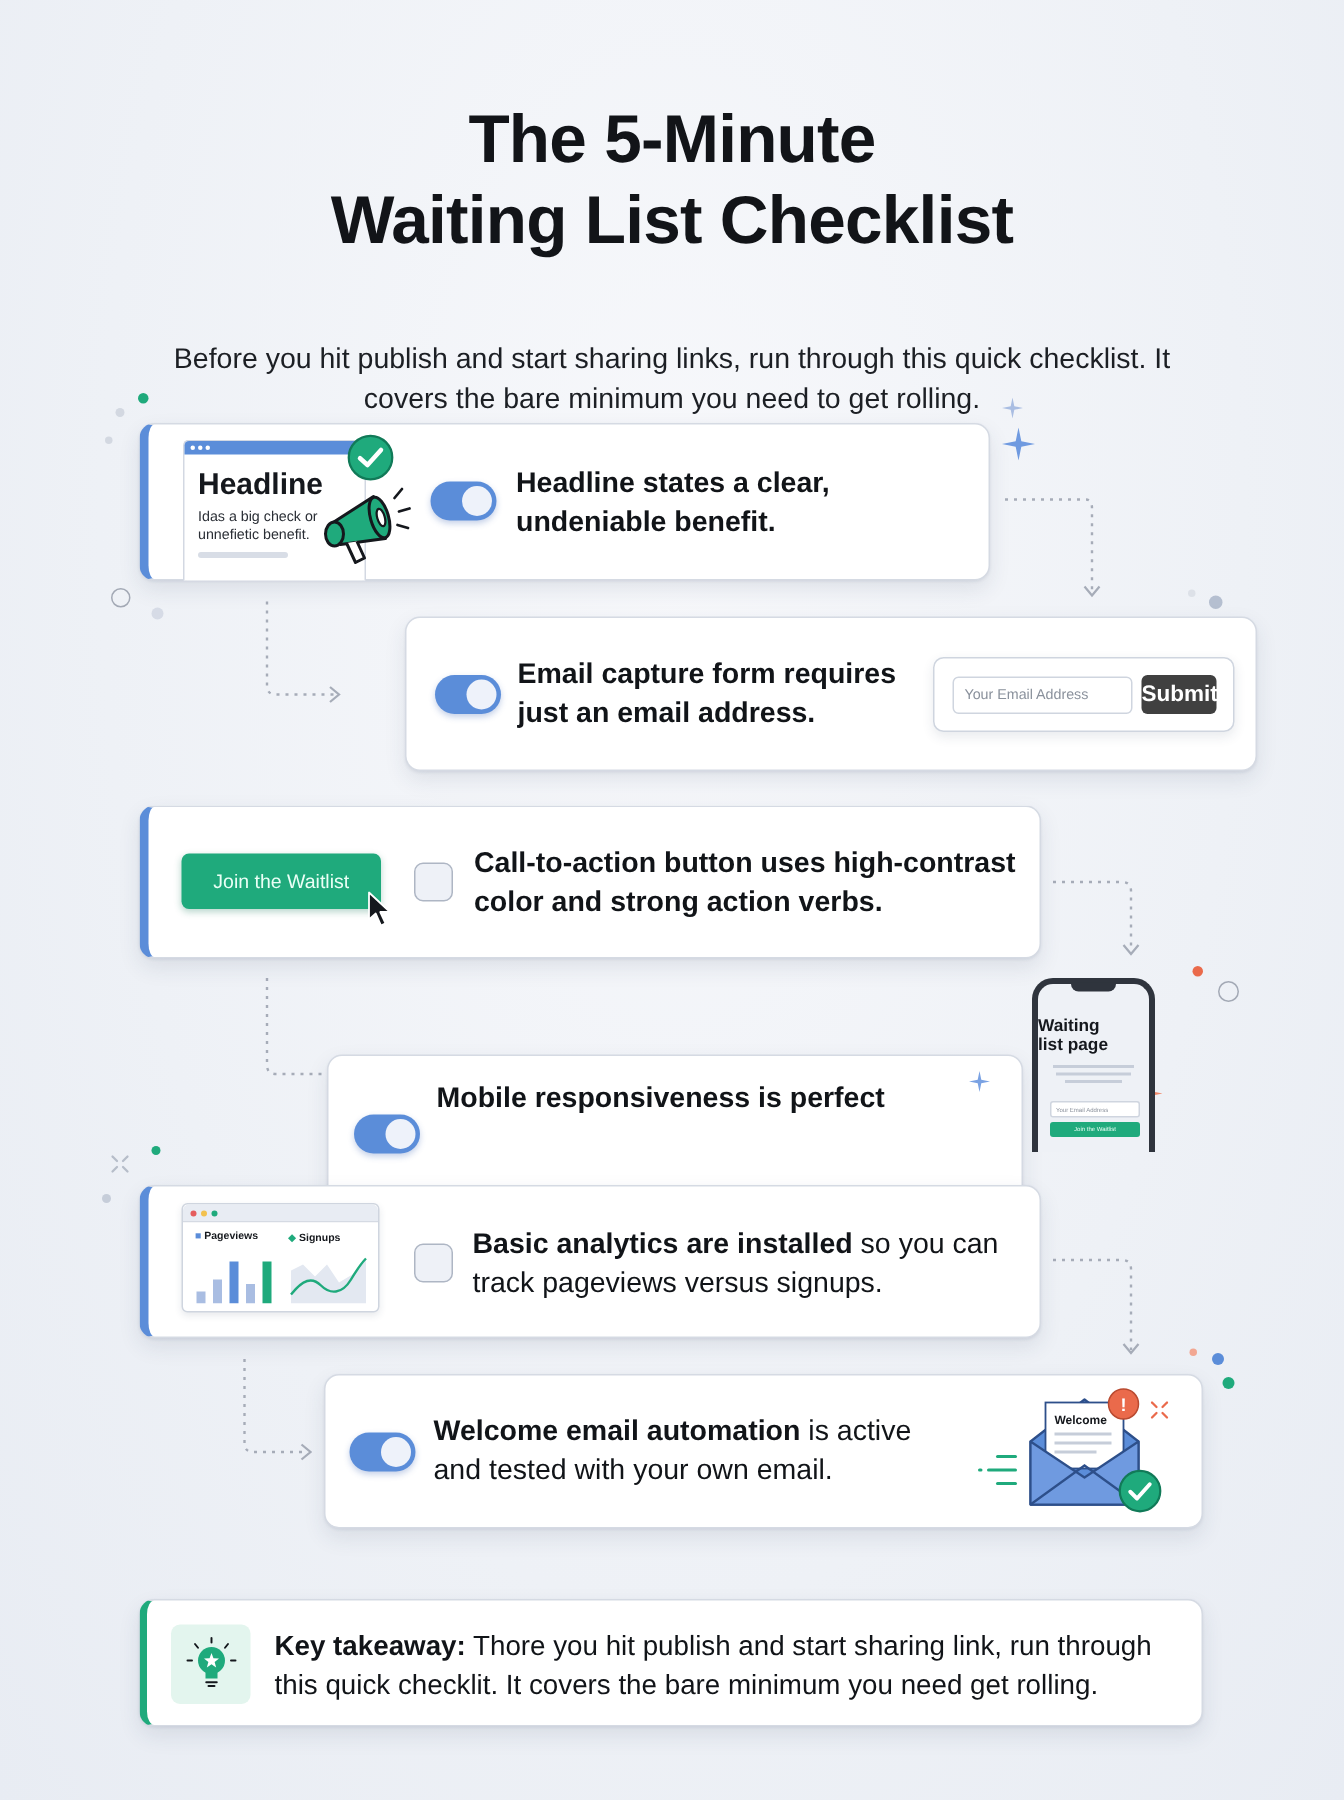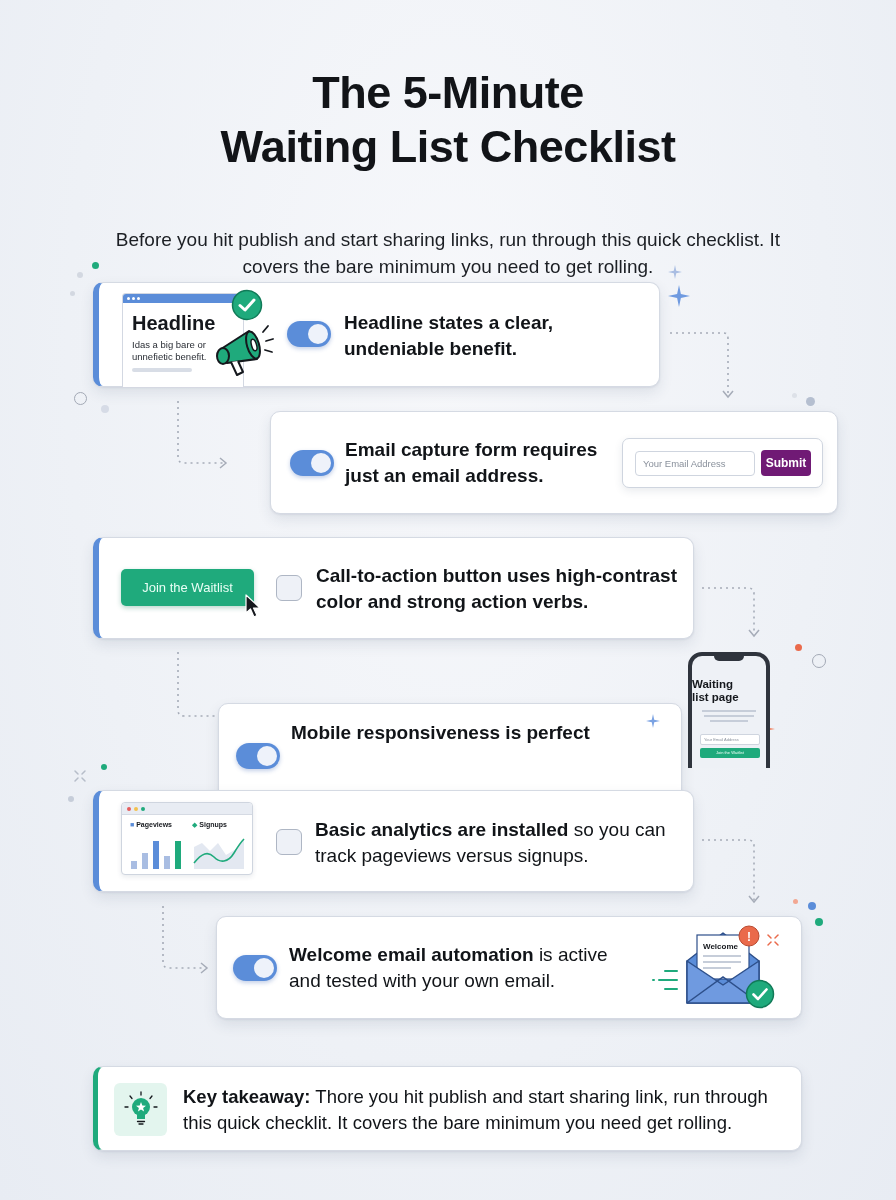--- a/index.html
+++ b/index.html
@@ -116,21 +116,21 @@
   </svg>
 
 <div class="card accent-left" style="left:93px;top:282px;width:567px;height:105px;padding-left:33px;">
   <div class="abs" style="left:23px;top:10px;width:122px;height:94px;background:#fff;border:1px solid #d3d8e2;border-bottom:none;border-radius:4px 4px 0 0;">
     <div style="height:9px;background:#5b8dd9;border-radius:3px 3px 0 0;position:relative;">
       <span style="position:absolute;left:4px;top:3px;width:3px;height:3px;border-radius:50%;background:#fff;"></span>
       <span style="position:absolute;left:9px;top:3px;width:3px;height:3px;border-radius:50%;background:#fff;"></span>
       <span style="position:absolute;left:14px;top:3px;width:3px;height:3px;border-radius:50%;background:#fff;"></span>
     </div>
     <div style="position:absolute;left:9px;top:18px;font-size:20px;font-weight:700;color:#15181d;">Headline</div>
-    <div style="position:absolute;left:9px;top:45px;width:90px;font-size:9.5px;line-height:12px;color:#2a2e35;">Idas a big bare or unnefietic benefit.</div>
+    <div style="position:absolute;left:9px;top:45px;width:90px;font-size:9.5px;line-height:12px;color:#2a2e35;">Idas a big check or unnefietic benefit.</div>
     <div style="position:absolute;left:9px;top:74px;width:60px;height:4px;border-radius:2px;background:#d8dde6;"></div>
   </div>
   <svg class="abs" style="left:132px;top:6px;" width="32" height="32" viewBox="0 0 32 32">
       <circle cx="16" cy="16" r="14.5" fill="#1faa7c" stroke="#117a58" stroke-width="1.5"></circle>
       <path d="M9 16.5 L14 21 L23 11" fill="none" stroke="#fff" stroke-width="3" stroke-linecap="round" stroke-linejoin="round"></path>
     </svg>
   <svg class="abs" style="left:112px;top:36px;" width="66" height="60" viewBox="0 0 66 60">
       <path d="M10 30 L38 12 L46 40 L16 44 Z" fill="#1faa7c" stroke="#15181d" stroke-width="2" stroke-linejoin="round"></path>
       <ellipse cx="42" cy="26" rx="6" ry="14" transform="rotate(-16 42 26)" fill="#1faa7c" stroke="#15181d" stroke-width="2"></ellipse>
       <ellipse cx="43" cy="26" rx="2.5" ry="6" transform="rotate(-16 43 26)" fill="#fff" stroke="#15181d" stroke-width="1.5"></ellipse>
@@ -146,21 +146,21 @@
   <div class="item-text" style="left:245px;top:27px;width:240px;">
     <b>Headline states a clear, undeniable benefit.</b>
   </div>
 </div>
 
 <div class="card" style="left:234px;top:411px;width:568px;height:103px;margin-left:36px;">
   <div class="toggle" style="left:19px;top:38px;"></div>
   <div class="item-text" style="left:74px;top:25px;width:270px;font-weight:700;">Email capture form requires just an email address.</div>
   <div class="abs" style="left:351px;top:26px;width:201px;height:50px;background:#fff;border:1px solid #cfd5df;border-radius:7px;box-shadow:0 3px 8px rgba(40,55,90,0.10);">
     <div style="position:absolute;left:12px;top:12px;width:120px;height:25px;border:1px solid #cfd5df;border-radius:4px;font-size:9.5px;line-height:23px;padding-left:7px;color:#8a919c;">Your Email Address</div>
-    <div style="position:absolute;left:138px;top:11px;width:50px;height:26px;background:#701a75;border-radius:4px;color:#fff;font-size:12px;font-weight:700;text-align:center;line-height:26px;">Submit</div>
+    <div style="position:absolute;left:138px;top:11px;width:50px;height:26px;background:#404040;border-radius:4px;color:#fff;font-size:15px;font-weight:700;text-align:center;line-height:26px;">Submit</div>
   </div>
 </div>
 
 <div class="card accent-left" style="left:93px;top:537px;width:601px;height:102px;">
   <div style="position:absolute;left:22px;top:31px;width:133px;height:37px;background:#1faa7c;border-radius:5px;color:#eafff6;font-size:13px;text-align:center;line-height:37px;box-shadow:0 2px 5px rgba(20,120,85,0.3);">Join the Waitlist</div>
   <svg class="abs" style="left:145px;top:55px;" width="20" height="26" viewBox="0 0 20 26">
       <path d="M2 2 L2 20 L6.5 16 L10 24 L13 22.5 L9.5 15 L16 15 Z" fill="#15181d" stroke="#fff" stroke-width="1.2" stroke-linejoin="round"></path>
     </svg>
   <div class="checkbox" style="left:177px;top:37px;"></div>
   <div class="item-text" style="left:217px;top:25px;width:370px;font-weight:700;">Call-to-action button uses high-contrast color and strong action verbs.</div>

